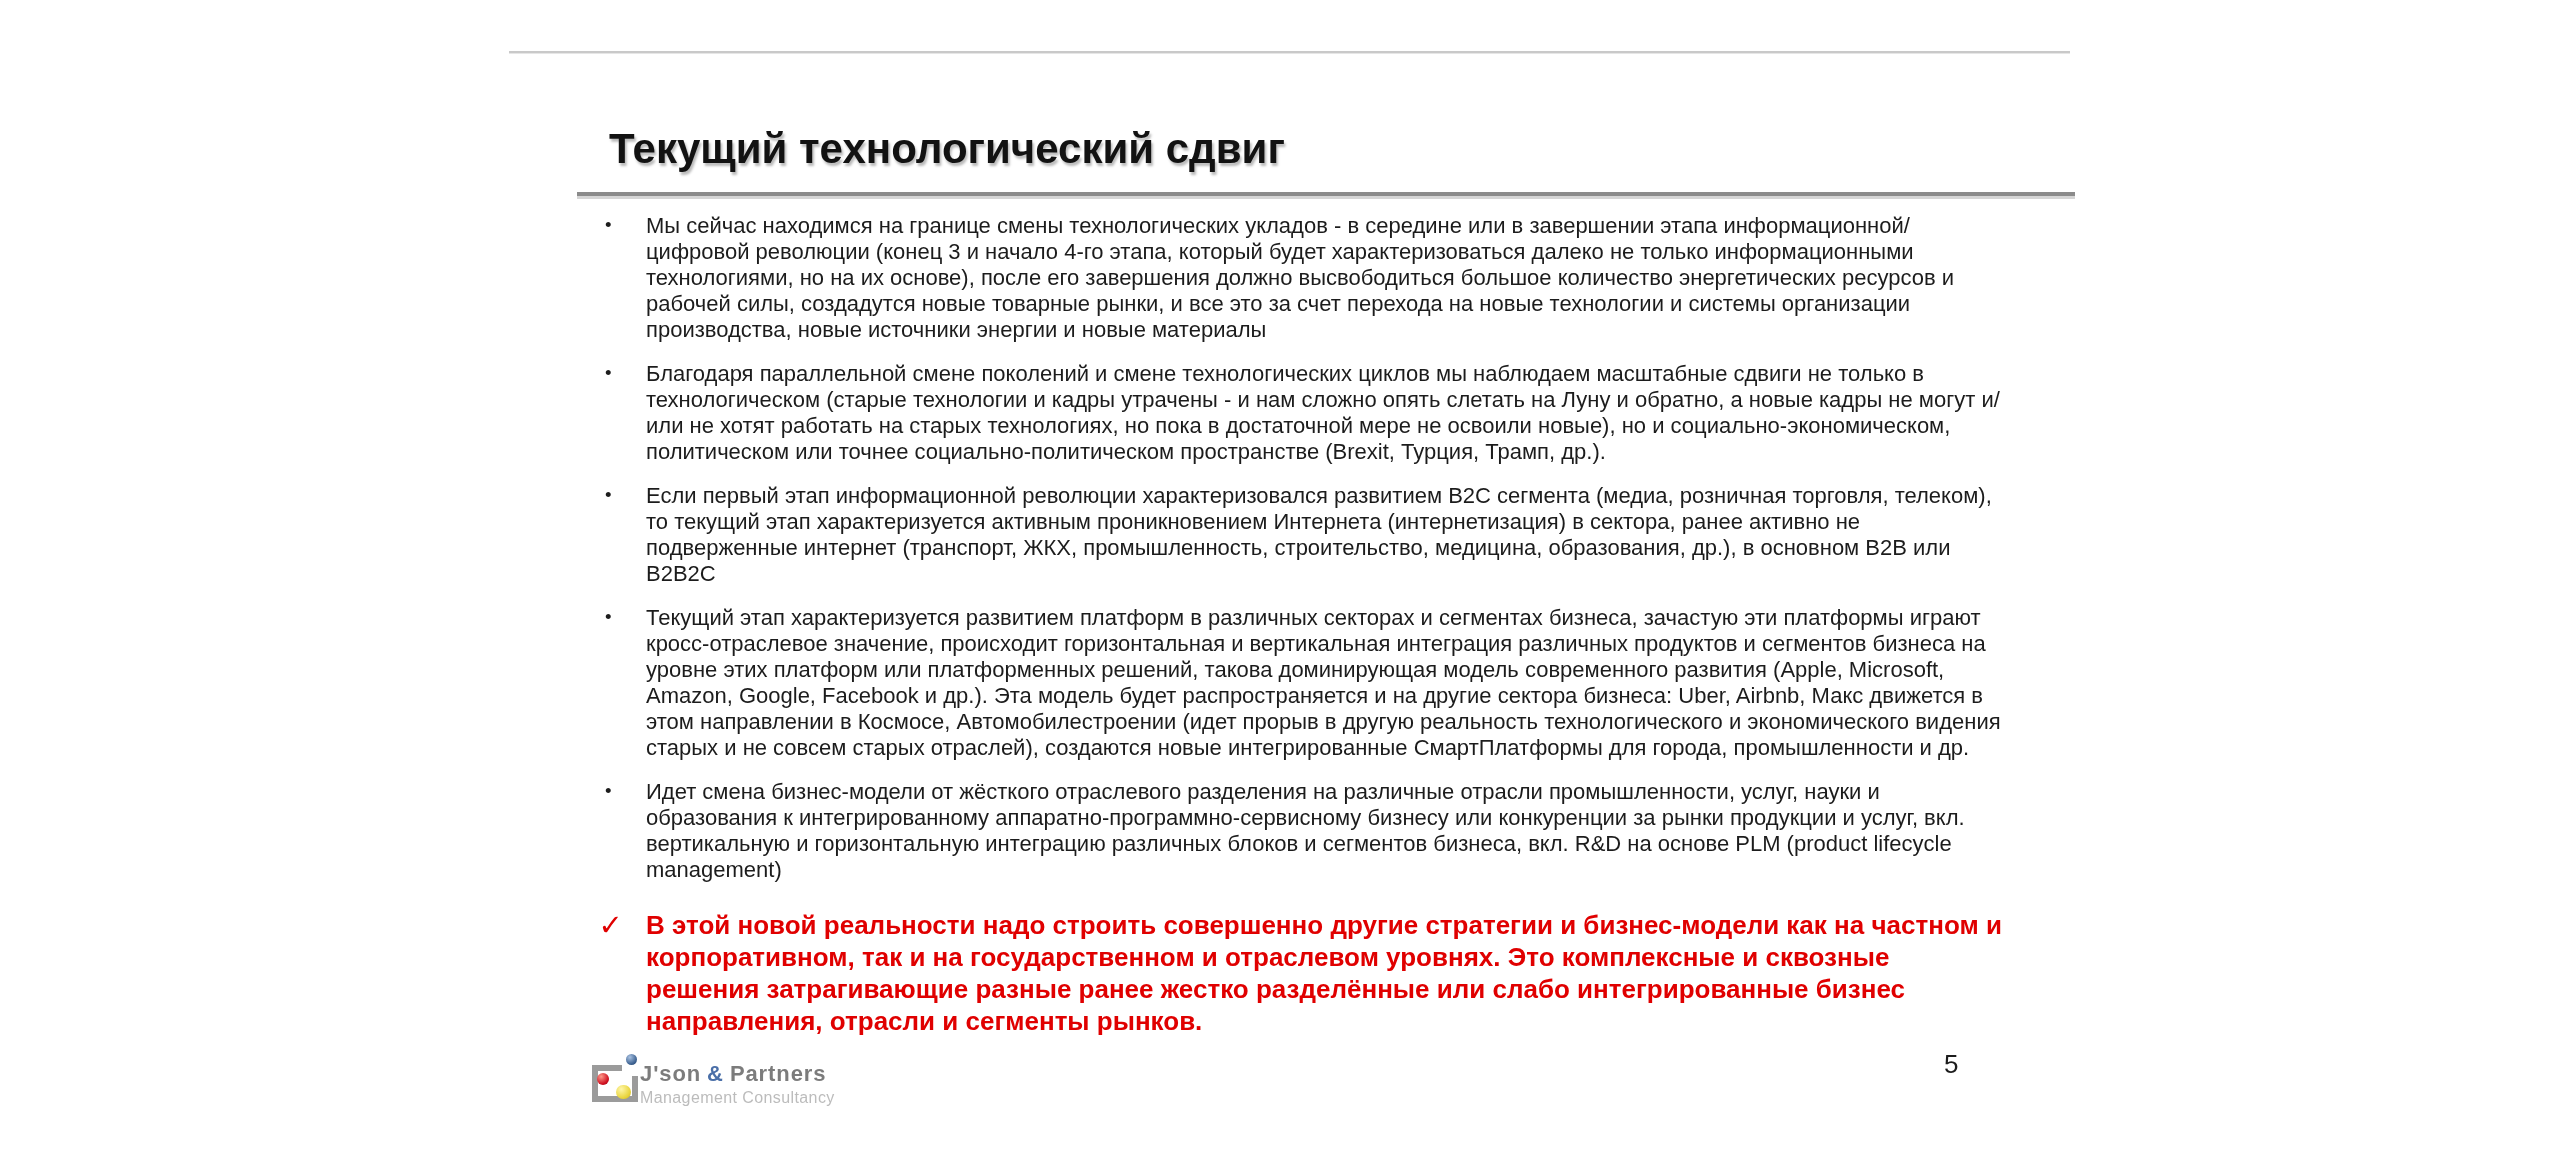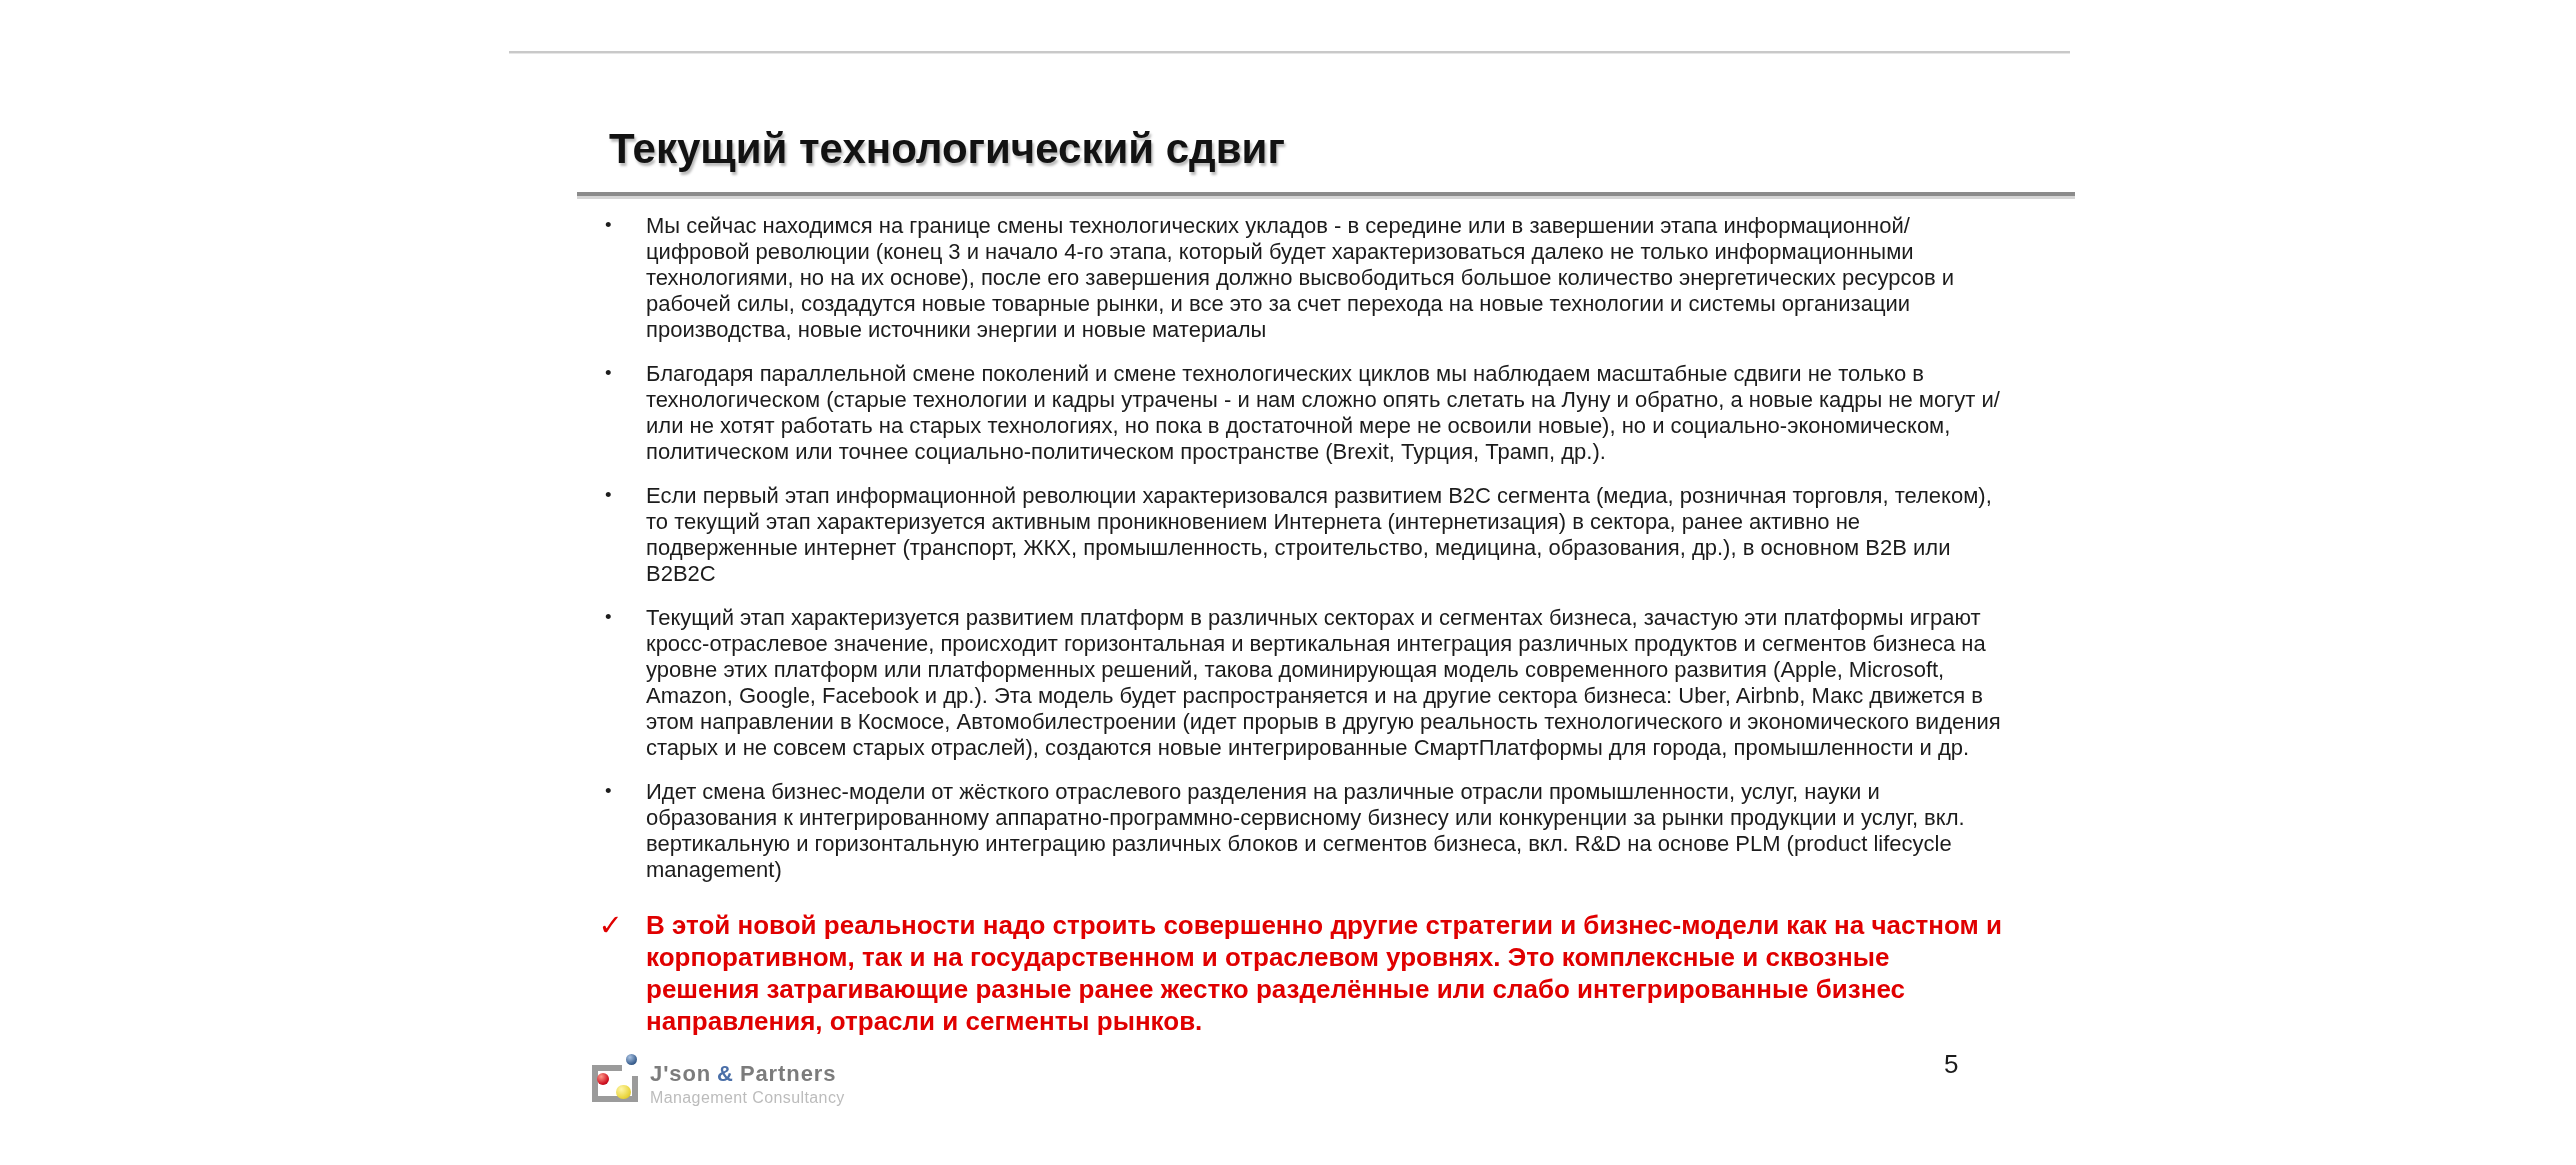--- a/index.html
+++ b/index.html
@@ -139,21 +139,21 @@
   }
   .ball.blue {
     left: 34px;
     top: -11px;
     width: 11px;
     height: 11px;
     background: radial-gradient(circle at 35% 30%, #a9c2e2, #3e6392 65%, #223f66);
   }
   .logo-text {
     position: absolute;
-    left: 58px;
+    left: 48px;
     top: 5.1px;
     white-space: nowrap;
   }
   .logo-line1 {
     font-size: 22px;
     font-weight: bold;
     color: #7c7c7c;
     letter-spacing: 0.9px;
   }
   .logo-line1 .amp {

